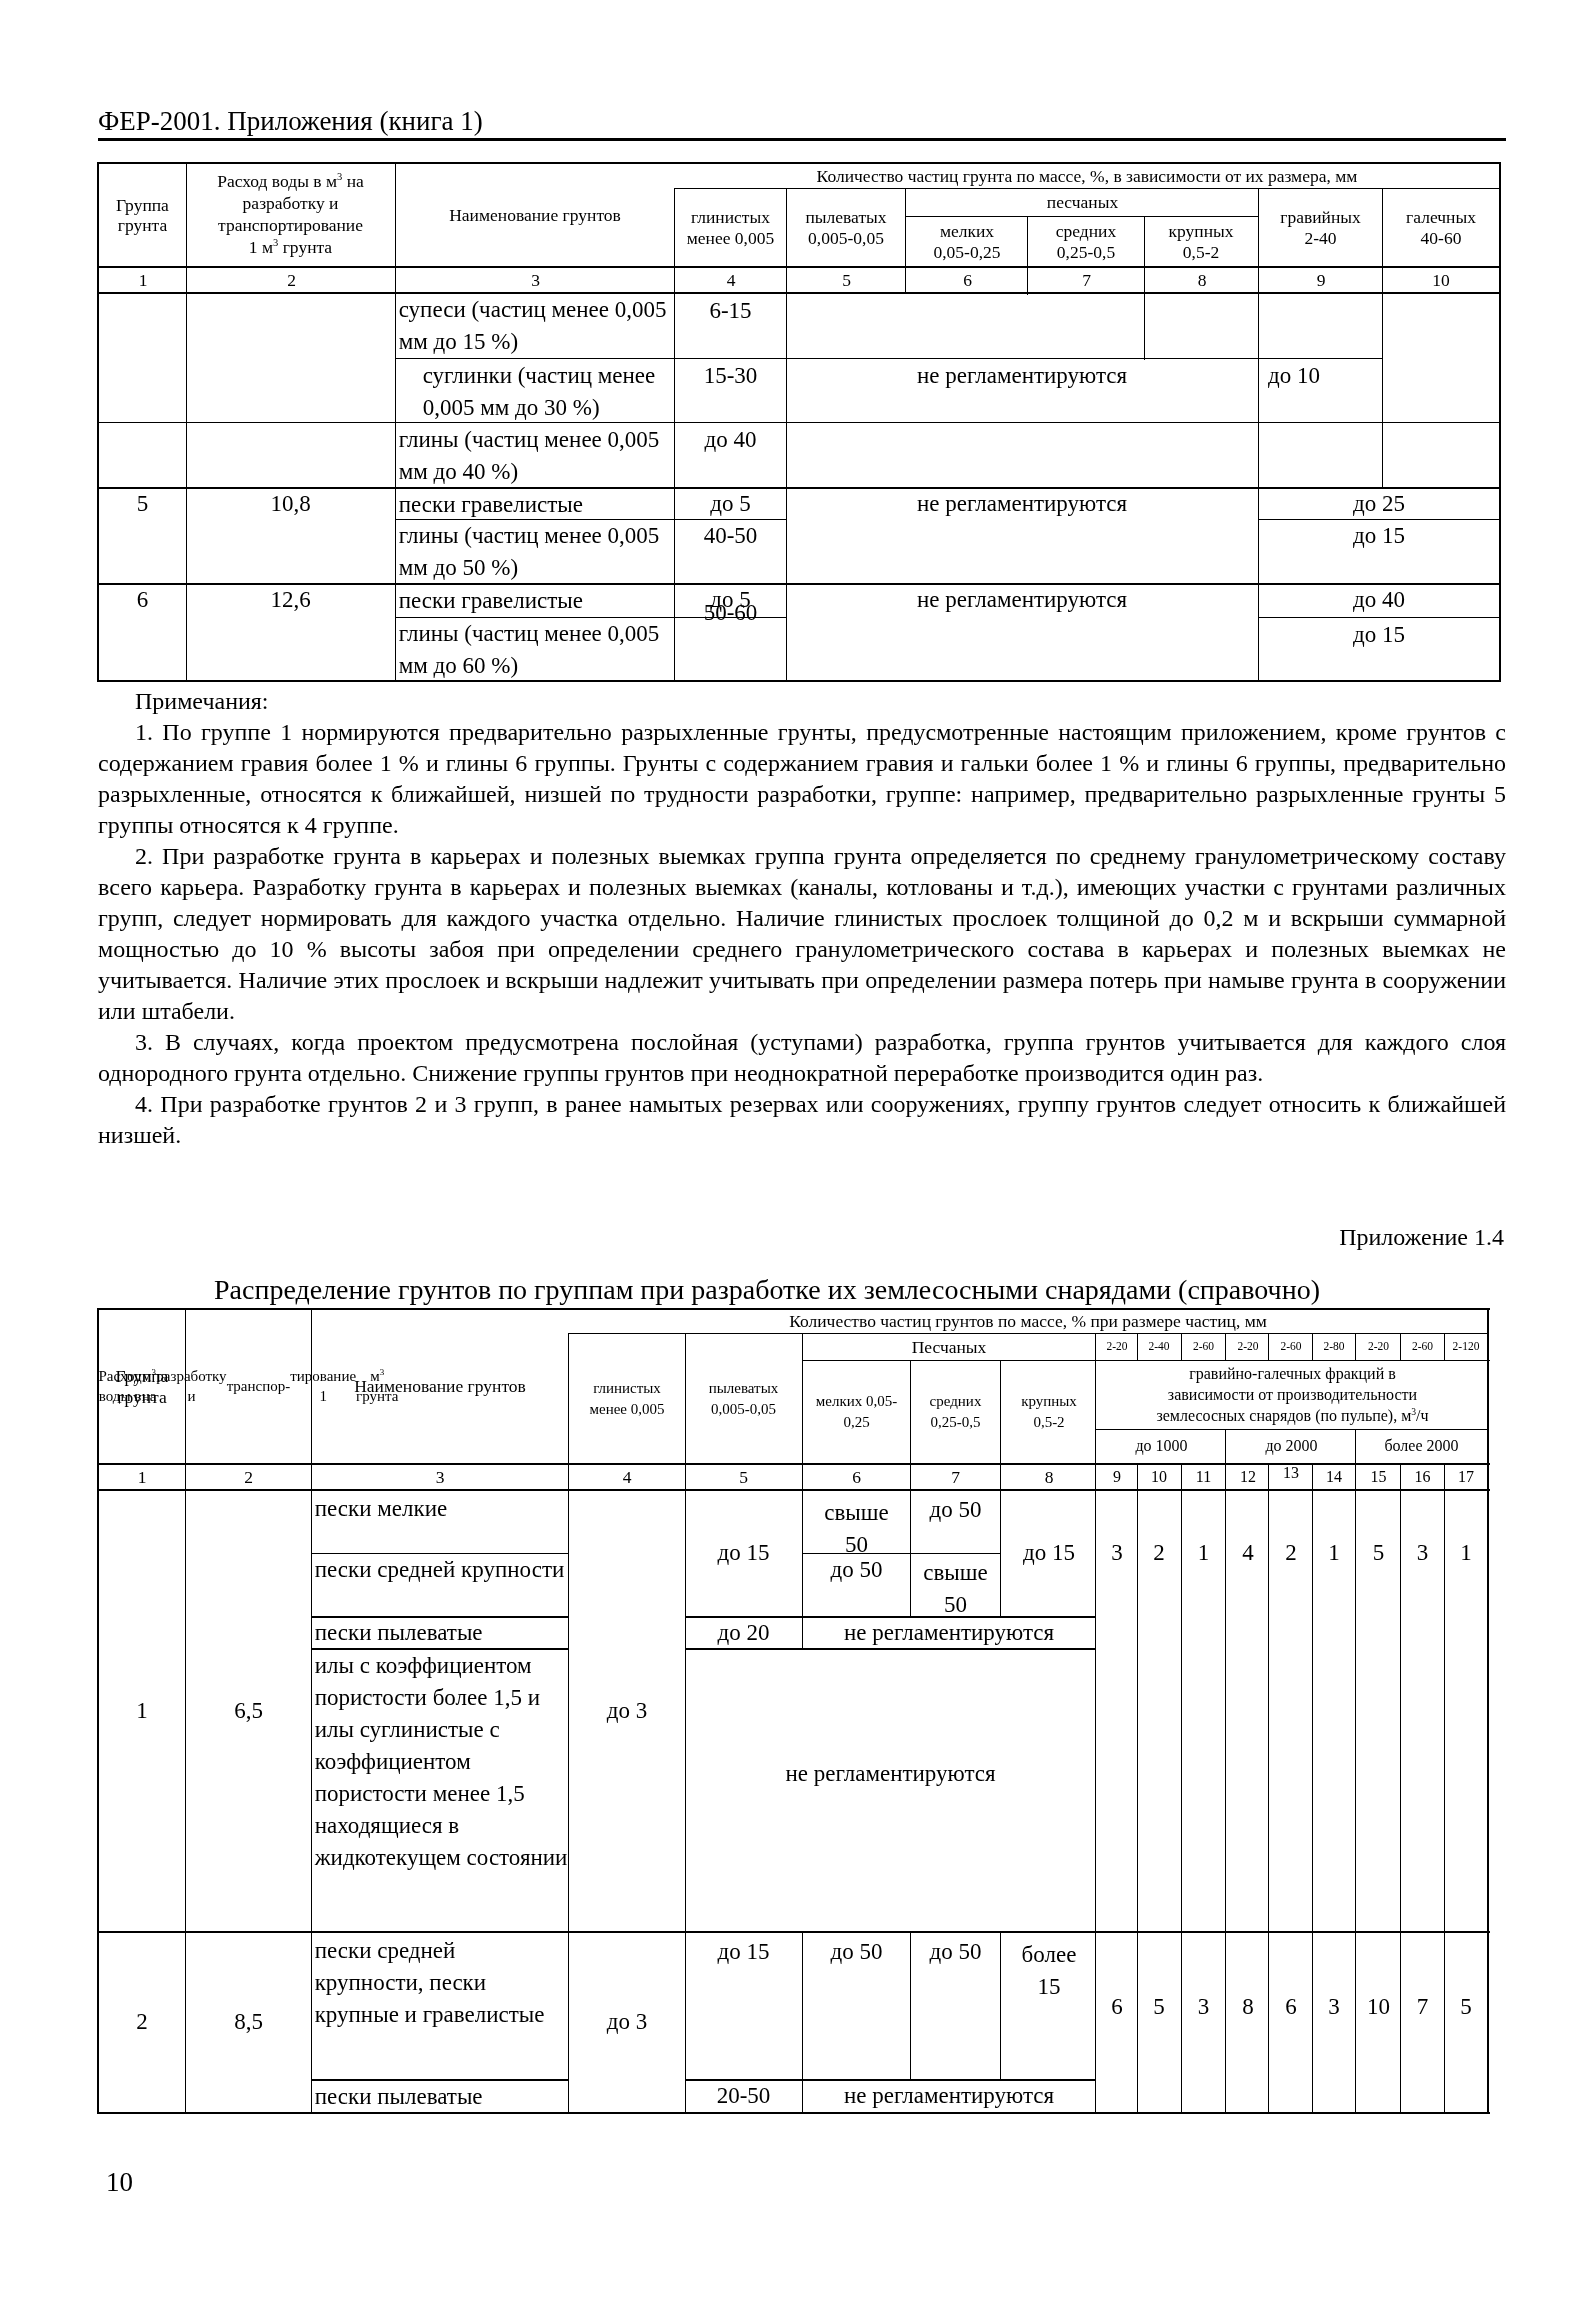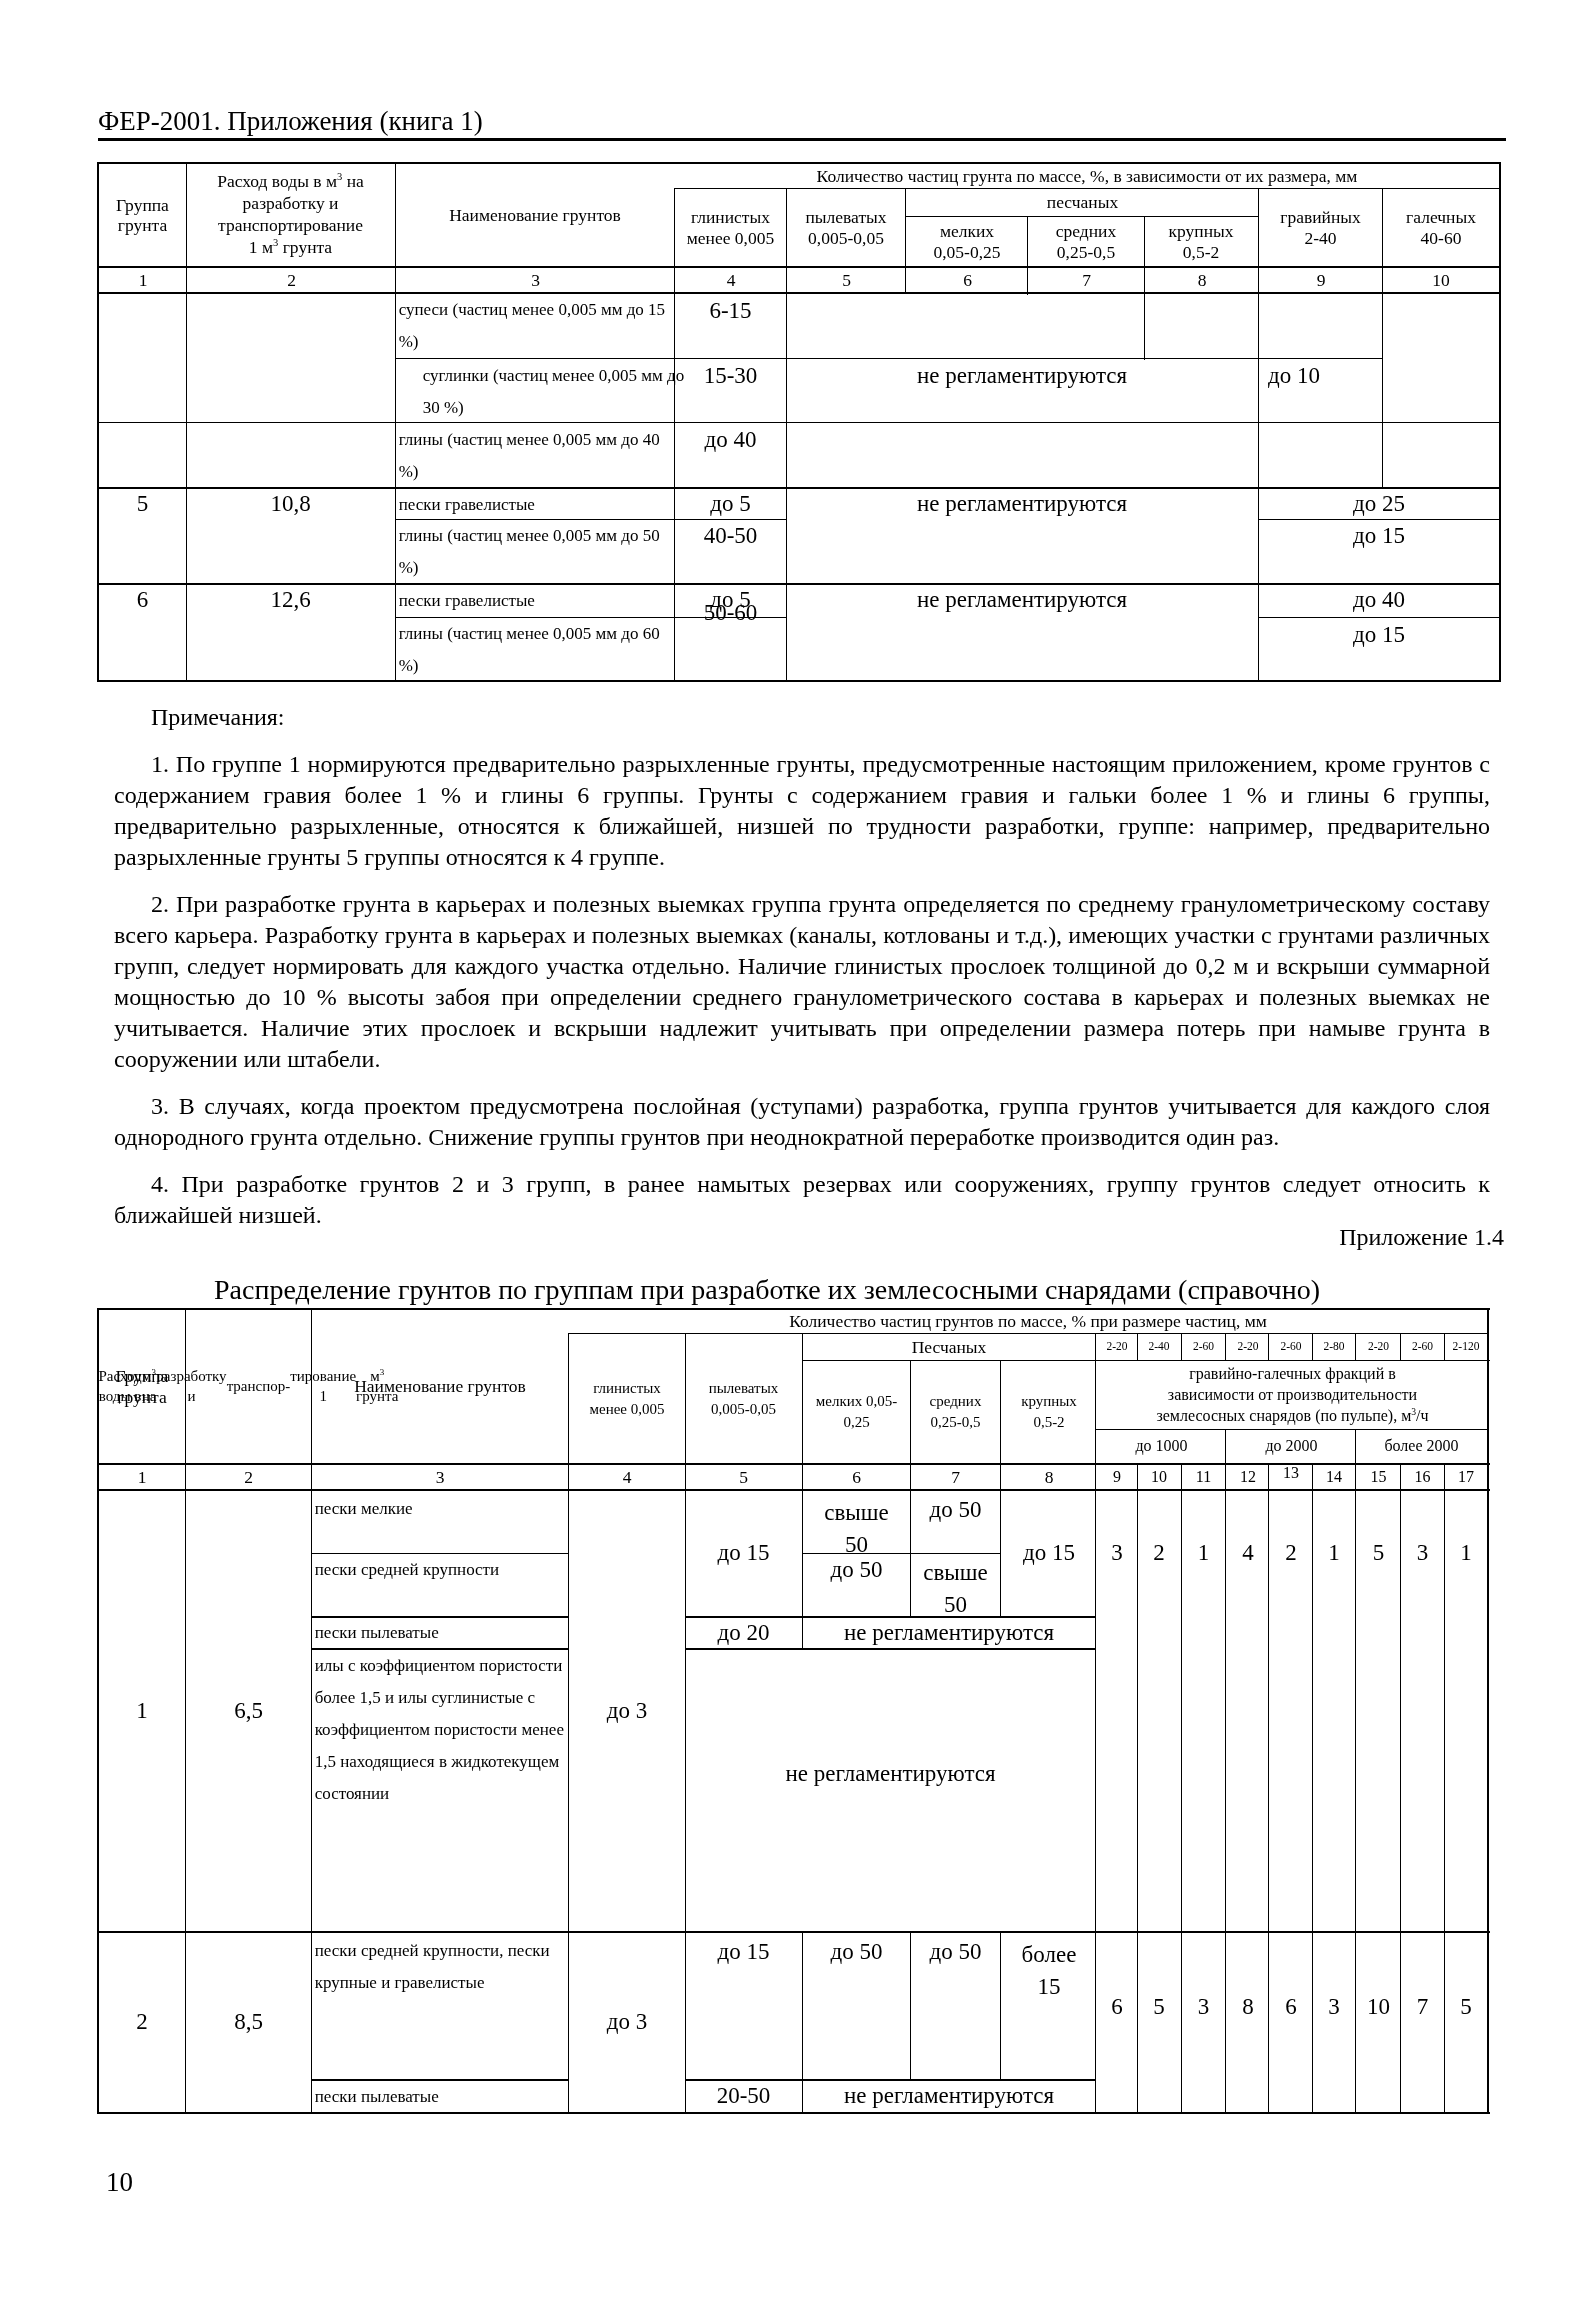--- a/index.html
+++ b/index.html
@@ -10,23 +10,23 @@
   .hdr-rule{left:98px;top:138px;width:1408px;height:2.7px;background:#000;}
   .ln{position:absolute;background:#000;}
   .cell{position:absolute;display:flex;align-items:center;justify-content:center;text-align:center;box-sizing:border-box;line-height:1.15;}
   .top{align-items:flex-start;}
   .left{justify-content:flex-start;text-align:left;}
   .f34{font-size:23px;}
   .f26{font-size:17.5px;}
   .f24{font-size:16px;}
   .f22{font-size:15px;}
   .f17{font-size:11.5px;}
-  .name{font-size:17px;line-height:32px;white-space:normal;padding-left:2.7px;}
+  .name{font-size:23px;line-height:32px;white-space:normal;padding-left:2.7px;}
   .notes{position:absolute;left:98px;width:1408px;font-size:24px;line-height:31px;text-align:justify;}
-  .notes p{margin:16px;text-indent:37px;}
+  .notes p{margin:0;text-indent:37px;}
   .notes .head{text-indent:37px;}
   .title2{left:214px;top:1276px;font-size:28px;font-weight:normal;}
   sup{font-size:60%;line-height:0;vertical-align:super;}
 </style>
 </head>
 <body>
 
 <div class="t hdr-title">ФЕР-2001. Приложения (книга 1)</div>
 <div class="abs hdr-rule"></div>
 

